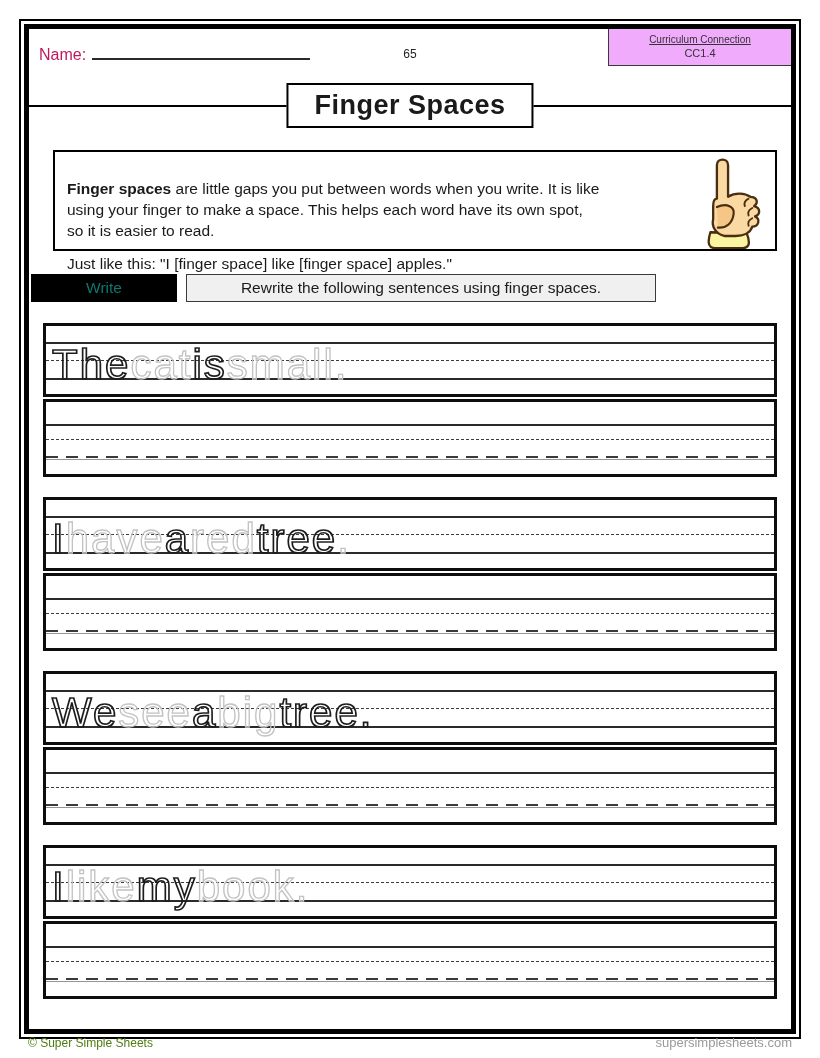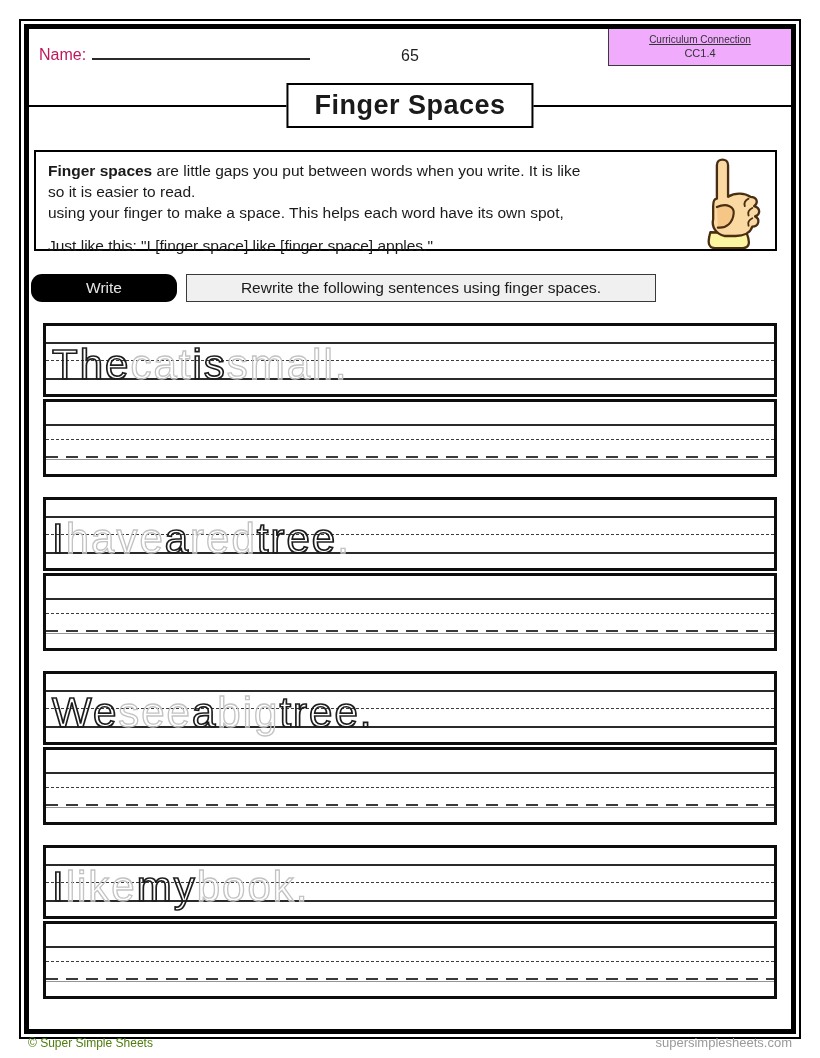--- a/index.html
+++ b/index.html
@@ -8,51 +8,51 @@
     font-family:"Liberation Sans",sans-serif;color:#1a1a1a;overflow:hidden;
   }
   
   .page-outer{position:absolute;inset:19px;border:2px solid #000;}
   .page-inner{position:absolute;inset:3px;border:5px solid #000;}
   .content{position:absolute;inset:0;}
 
   
   .name-row{position:absolute;left:10px;top:14px;font-size:16px;color:#be185d;}
   .name-line{display:inline-block;width:218px;border-bottom:2px solid #2a2a2a;height:15px;margin-left:6px;}
-  .page-number{position:absolute;left:50%;transform:translateX(-50%);top:18px;font-size:16px;color:#222;}
+  .page-number{position:absolute;left:50%;transform:translateX(-50%);top:18px;font-size:12px;color:#222;}
   .curriculum-box{
     position:absolute;top:0;right:0;width:174px;padding:5px 4px 6px 4px;
     background:#f0abfc;border:1px solid #3a3a3a;border-top:none;border-right:none;
     text-align:center;
   }
   .curriculum-title{font-size:10px;color:#333;text-decoration:underline;font-weight:500;}
   .curriculum-code{font-size:11px;color:#333;margin-top:2px;}
 
   .title-rule{position:absolute;left:0;right:0;top:76px;border-top:2px solid #000;}
   .title-box{
     position:absolute;left:50%;transform:translateX(-50%);top:54px;
     background:#fff;border:2px solid #000;padding:5px 26px;z-index:2;
     font-size:27px;font-weight:bold;letter-spacing:.5px;white-space:nowrap;
   }
 
   
   .info-box{
-    position:absolute;left:5px;right:14px;top:121px;height:101px;
-    border:2px solid #000;box-sizing:border-box;padding:8px 96px 8px 12px;
+    position:absolute;left:24px;right:14px;top:121px;height:101px;
+    border:2px solid #000;box-sizing:border-box;padding:26px 96px 8px 12px;
   }
   .info-line{font-size:15.5px;line-height:21px;white-space:nowrap;color:#1a1a1a;}
   .info-lead{font-weight:bold;}
   .info-example{margin-top:12px;}
   .finger-art{position:absolute;right:4px;top:2px;width:84px;height:95px;}
 
   
   .write-bar{position:absolute;left:2px;top:245px;height:28px;}
   .write-label{
-    position:absolute;left:0;top:0;width:146px;height:28px;background:#000;color:#e5e5e5;
-    font-size:15.5px;display:flex;align-items:center;justify-content:center;border-radius:11px;
+    position:absolute;left:0;top:0;width:146px;height:28px;background:#000;color:#0f766e;
+    font-size:15.5px;display:flex;align-items:center;justify-content:center;
   }
   .write-instruction{
     position:absolute;left:155px;top:0;width:468px;height:26px;background:#f0f0f0;
     border:1px solid #3a3a3a;font-size:15.5px;color:#1a1a1a;
     display:flex;align-items:center;justify-content:center;white-space:nowrap;
   }
 
   
   .exercise-list{position:absolute;left:14px;right:14px;top:294px;}
   .group{position:relative;margin-bottom:20px;}
@@ -101,22 +101,22 @@
       <div class="curriculum-box">
         <div class="curriculum-title">Curriculum Connection</div>
         <div class="curriculum-code">CC1.4</div>
       </div>
 
       <div class="title-rule"></div>
       <div class="title-box">Finger Spaces</div>
 
       <div class="info-box">
         <div class="info-line"><span class="info-lead">Finger spaces</span><span> are little gaps you put between words when you write. It is like</span></div>
+        <div class="info-line">using your finger to make a space. This helps each word have its own spot,</div>
         <div class="info-line">so it is easier to read.</div>
-        <div class="info-line">using your finger to make a space. This helps each word have its own spot,</div>
         <div class="info-line info-example">Just like this: "I [finger space] like [finger space] apples."</div>
         <svg class="finger-art" viewBox="0 0 86 102">
 
           <path d="M23 84 C19 97 22 101 28 101 L58 101 C65 101 66 95 62 85 Z" fill="#fbf4a0" stroke="#4a2e12" stroke-width="2.5" stroke-linejoin="round"></path>
 
           <path d="M42 46 C50 41 60 42 66 46 C73 46 75 52 70 56 C77 58 77 65 71 67 C77 70 75 78 68 78 C66 85 58 88 50 88 L38 88 C29 86 24 78 26 70 L26 56 C26 50 28 48 30 48 L30 12 C30 4 42 4 42 12 Z" fill="#fbd9a2" stroke="#4a2e12" stroke-width="2.5" stroke-linejoin="round"></path>
 
           <path d="M30 57 C41 52 49 57 48 64 C47 74 40 80 31 79" fill="#f6c687" stroke="#4a2e12" stroke-width="2.3" stroke-linecap="round"></path>
 
           <path d="M64 48 C60 50 59 53 60 56" fill="none" stroke="#4a2e12" stroke-width="2" stroke-linecap="round"></path>

